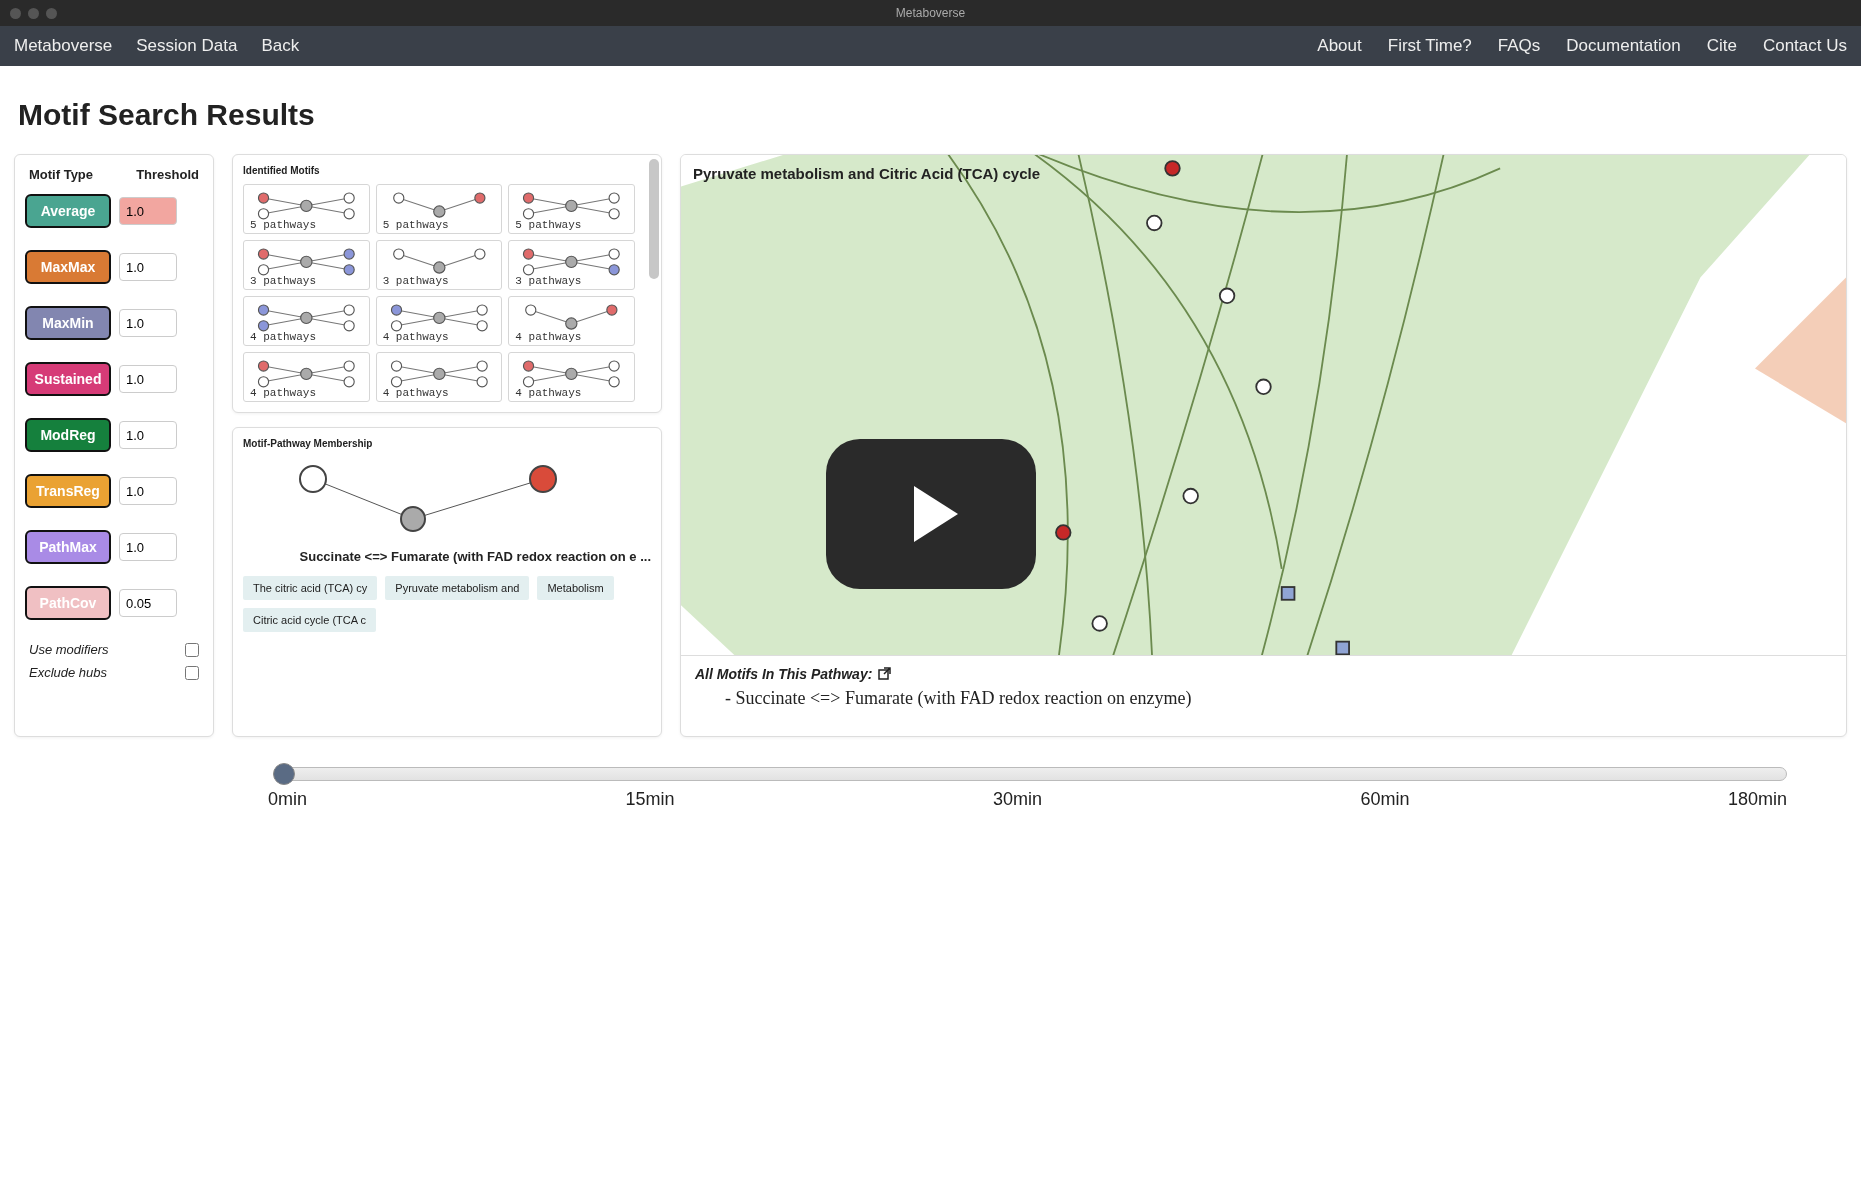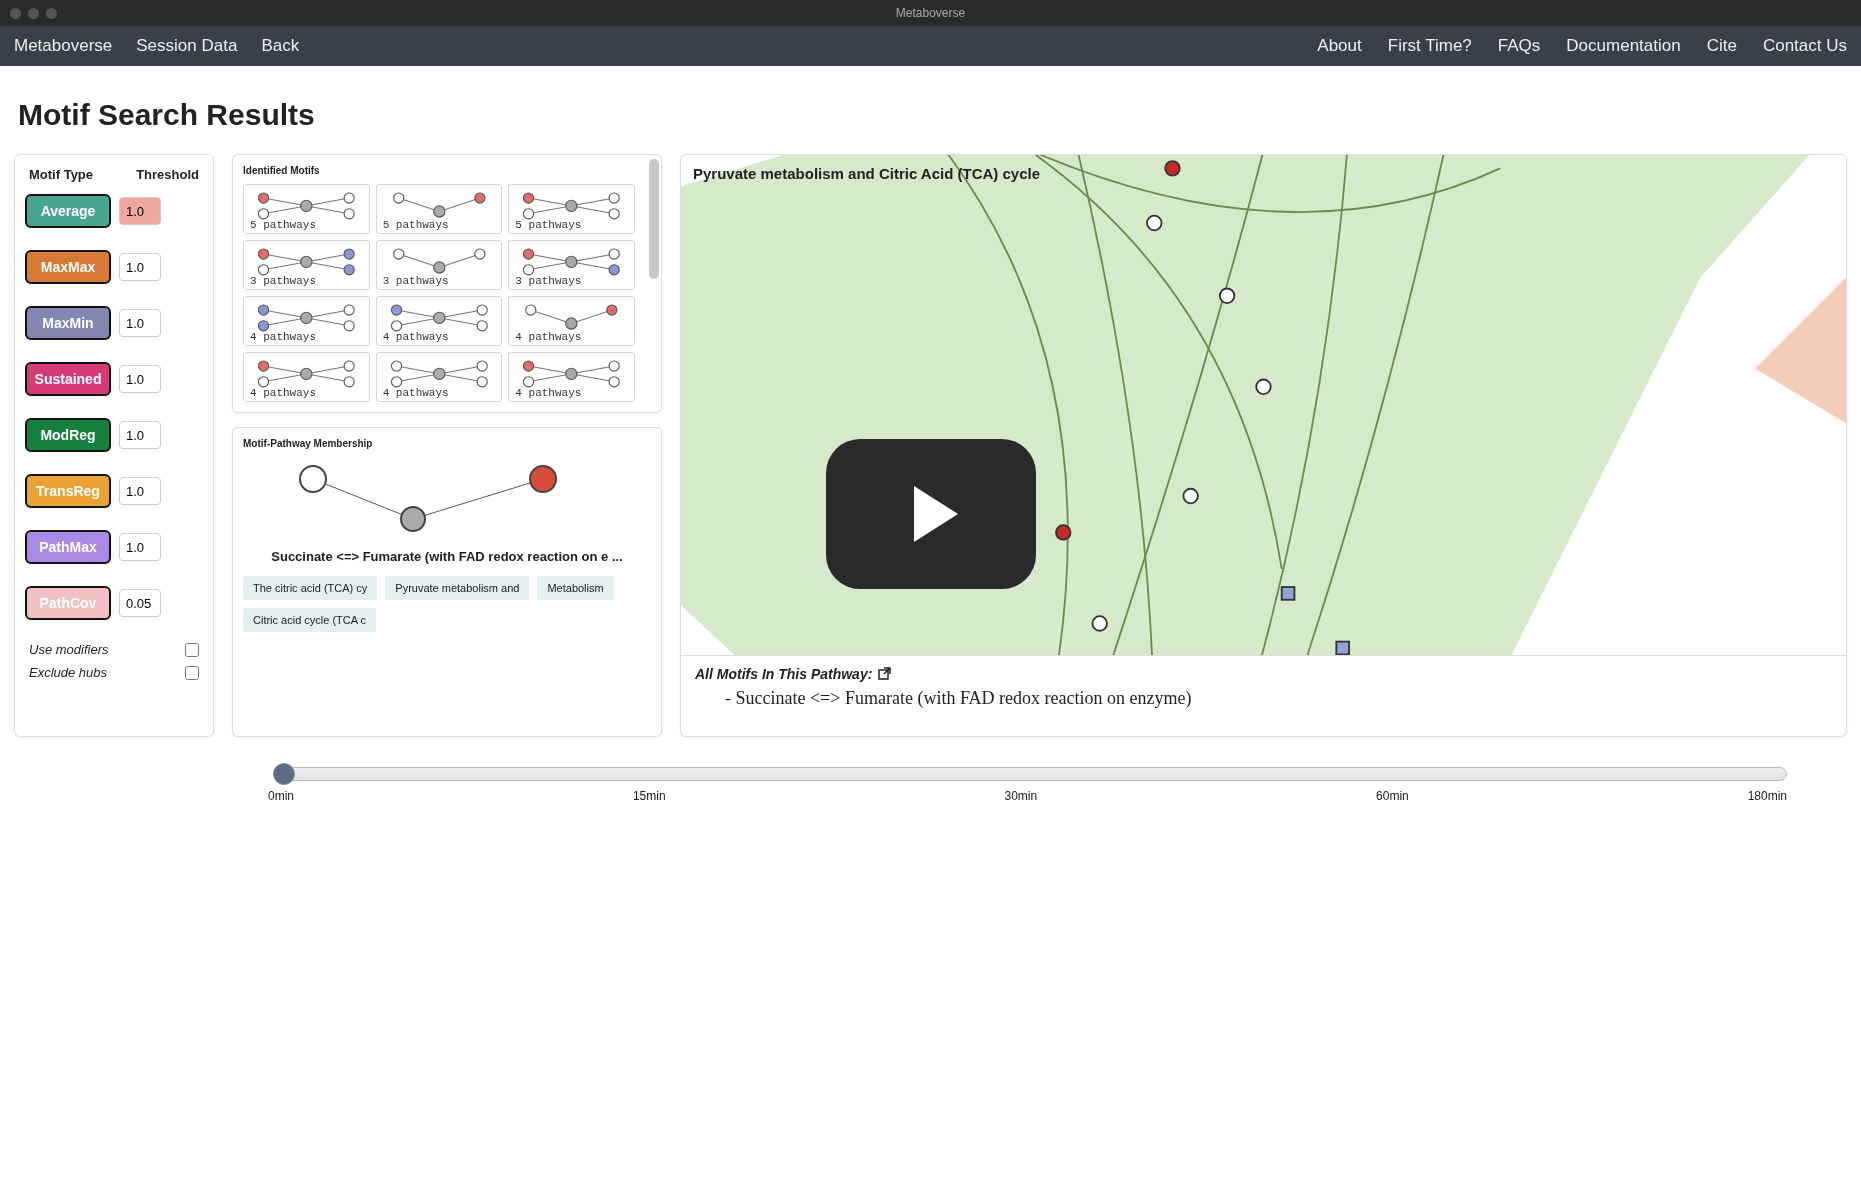--- a/index.html
+++ b/index.html
@@ -23,59 +23,59 @@
 
 .layout { display: grid; grid-template-columns: 200px 430px 1fr; gap: 18px; }
 
 .panel { background: #fff; border: 1px solid #ddd; border-radius: 6px; box-shadow: 0 1px 3px rgba(0,0,0,.06); padding: 10px; }
 
 
 .sidebar { padding: 12px 10px; }
 .sidebar-headers { display: flex; justify-content: space-between; padding: 0 4px 12px; font-size: 13px; font-weight: bold; }
 .motif-row { display: flex; align-items: center; gap: 8px; margin-bottom: 22px; }
 .motif-btn { flex: 0 0 86px; height: 34px; border: 2px solid #111; border-radius: 6px; color: #fff; font-weight: 600; font-size: 14px; display: flex; align-items: center; justify-content: center; cursor: pointer; }
-.threshold-input { width: 42px; height: 28px; border: 1px solid #ccc; border-radius: 4px; padding: 0 6px; font-size: 13px; }
+.threshold-input { width: 58px; height: 28px; border: 1px solid #ccc; border-radius: 4px; padding: 0 6px; font-size: 13px; }
 .threshold-input.active { background: #f2a6a0; }
 .check-row { display: flex; justify-content: space-between; align-items: center; font-style: italic; font-size: 13px; margin: 8px 4px; }
 .check-row input { width: 14px; height: 14px; }
 
 
 .middle { display: flex; flex-direction: column; gap: 14px; }
 .section-title { font-weight: bold; font-size: 10px; margin-bottom: 8px; }
 
 .motif-grid-wrap { position: relative; }
 .motif-grid { display: grid; grid-template-columns: repeat(3, 1fr); gap: 6px; max-height: 290px; overflow: hidden; padding-right: 16px; }
 .motif-cell { border: 1px solid #d6d6d6; border-radius: 3px; padding: 4px 6px 2px; }
 .motif-cell .glyph { height: 30px; }
 .motif-cell .caption { font-size: 11px; color: #333; font-family: Liberation Mono, monospace; }
 .fake-scroll { position: absolute; right: 2px; top: 4px; width: 10px; height: 120px; background: #c7c7c7; border-radius: 5px; }
 
 .membership .big-glyph { height: 80px; margin: 10px 0; }
-.membership .reaction { font-size: 13px; font-weight: bold; text-align: center; margin: 8px 0 12px; }
+.membership .reaction { font-size: 13px; font-weight: bold; text-align: right; margin: 8px 0 12px; }
 .membership .paths { display: flex; flex-wrap: wrap; gap: 8px; }
 .path-chip { background: #e3eff0; font-size: 11px; padding: 6px 10px; border-radius: 2px; cursor: pointer; }
 
 
 .rightcol { padding: 0; position: relative; overflow: hidden; }
 .viz-title { font-weight: bold; font-size: 15px; padding: 10px 12px 0; position: absolute; z-index: 2; }
 .viz-area { height: 500px; position: relative; background: #fff; }
 .motifs-footer { border-top: 1px solid #ddd; padding: 10px 14px; }
 .motifs-footer .hdr { font-style: italic; font-weight: bold; font-size: 14px; display: flex; align-items: center; gap: 6px; }
 .motifs-footer .item { font-size: 18px; padding: 6px 0 2px 30px; font-family: Liberation Serif, serif; }
 .ext-icon { display: inline-block; }
 
 
 .play-overlay { position: absolute; left: 50%; top: 360px; transform: translate(-50%, -50%); width: 210px; height: 150px; background: #2a2a2a; border-radius: 34px; display: flex; align-items: center; justify-content: center; cursor: pointer; z-index: 50; }
 .play-triangle { width: 0; height: 0; border-left: 44px solid #fff; border-top: 28px solid transparent; border-bottom: 28px solid transparent; margin-left: 10px; }
 
 
 .timeline-area { margin: 30px 60px 0 260px; }
 .slider-track { position: relative; height: 14px; background: linear-gradient(#eee,#e2e2e2); border: 1px solid #bbb; border-radius: 7px; }
 .slider-knob { position: absolute; left: -2px; top: -5px; width: 22px; height: 22px; border-radius: 50%; background: #5a6b84; border: 1px solid #888; }
-.tick-labels { display: flex; justify-content: space-between; font-size: 12px; margin-top: 8px; }
+.tick-labels { display: flex; justify-content: space-between; font-size: 18px; margin-top: 8px; }
 .tick-labels span:first-child { margin-left: -6px; }
 
 svg { display: block; }
 </style>
 </head>
 <body>
 
 <div class="titlebar">
   <div class="traffic-lights">
     <div class="tl"></div>

